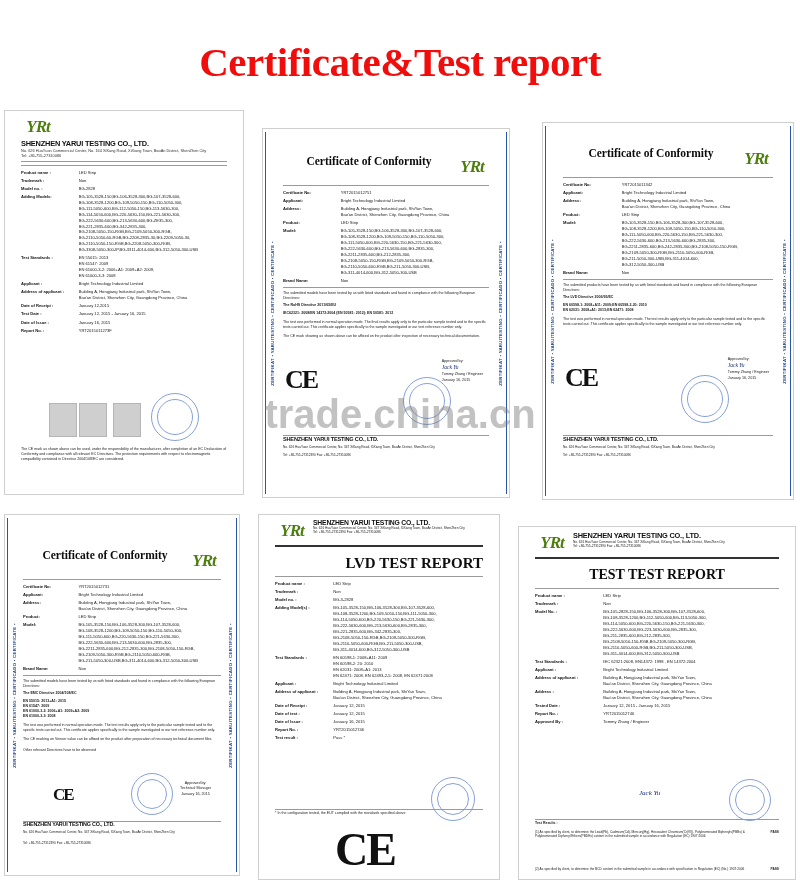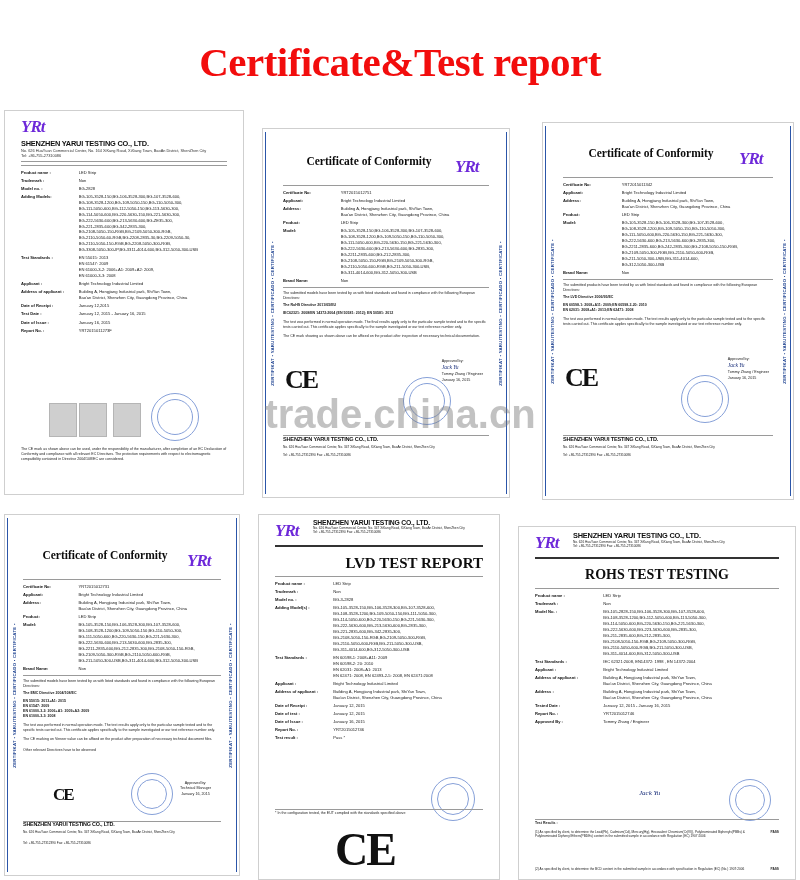--- a/index.html
+++ b/index.html
@@ -50,22 +50,23 @@
   .body{position:absolute;left:16px;right:16px;top:4px;bottom:4px;}
 
   .lab-head{display:flex;align-items:flex-start;gap:4px;}
   .logo{
     width:34px;height:24px;flex:0 0 auto;
     position:relative;
   }
   .logo .yrt{
     font-family:"Liberation Serif", serif;
     font-style:italic;font-weight:bold;
-    color:#6d28d9;font-size:17px;line-height:24px;
+    color:#4d7c0f;font-size:17px;line-height:24px;
     letter-spacing:-1px;
+    text-align:center;
   }
   .lab-name{font-size:7.4px;font-weight:bold;color:#111;letter-spacing:-0.2px;}
   .lab-addr{font-size:3.9px;color:#333;line-height:1.35;}
   .hr{height:1px;background:#9a9a9a;margin:2px 0 3px 0;}
   .hr2{height:2px;background:#333;margin:2px 0 3px 0;}
 
   .doc-title{
     text-align:center;font-weight:bold;
     font-family:"Liberation Serif", serif;
     color:#0d0d0d;
@@ -515,21 +516,21 @@
         <div class="logo">
             <div class="yrt">YRt</div>
           </div>
         <div style="flex:1;">
           <div class="lab-name" style="font-size:7.4px;">SHENZHEN YARUI TESTING CO., LTD.</div>
           <div class="tiny">No. 626 HuaYuan Commercial Center, No. 347 XiKang Road, XiXiang Town, BaoAn District, ShenZhen City</div>
           <div class="tiny">Tel: +86-755-27312390    Fax: +86-755-27310086</div>
         </div>
       </div>
       <div class="hr2"></div>
-      <div class="doc-title t-rohs" style="margin:8px 0 5px 0;">ROHS TEST TESTING</div>
+      <div class="doc-title t-rohs" style="margin:8px 0 5px 0;">TEST TEST REPORT</div>
       <div class="hr"></div>
       <table class="kv">
         <tbody>
             <tr>
               <td class="k">Product name :</td>
               <td class="v" style="white-space:pre-line">LED Strip</td>
             </tr>
         <tr>
               <td class="k">Trademark :</td>
               <td class="v" style="white-space:pre-line">Non</td>

